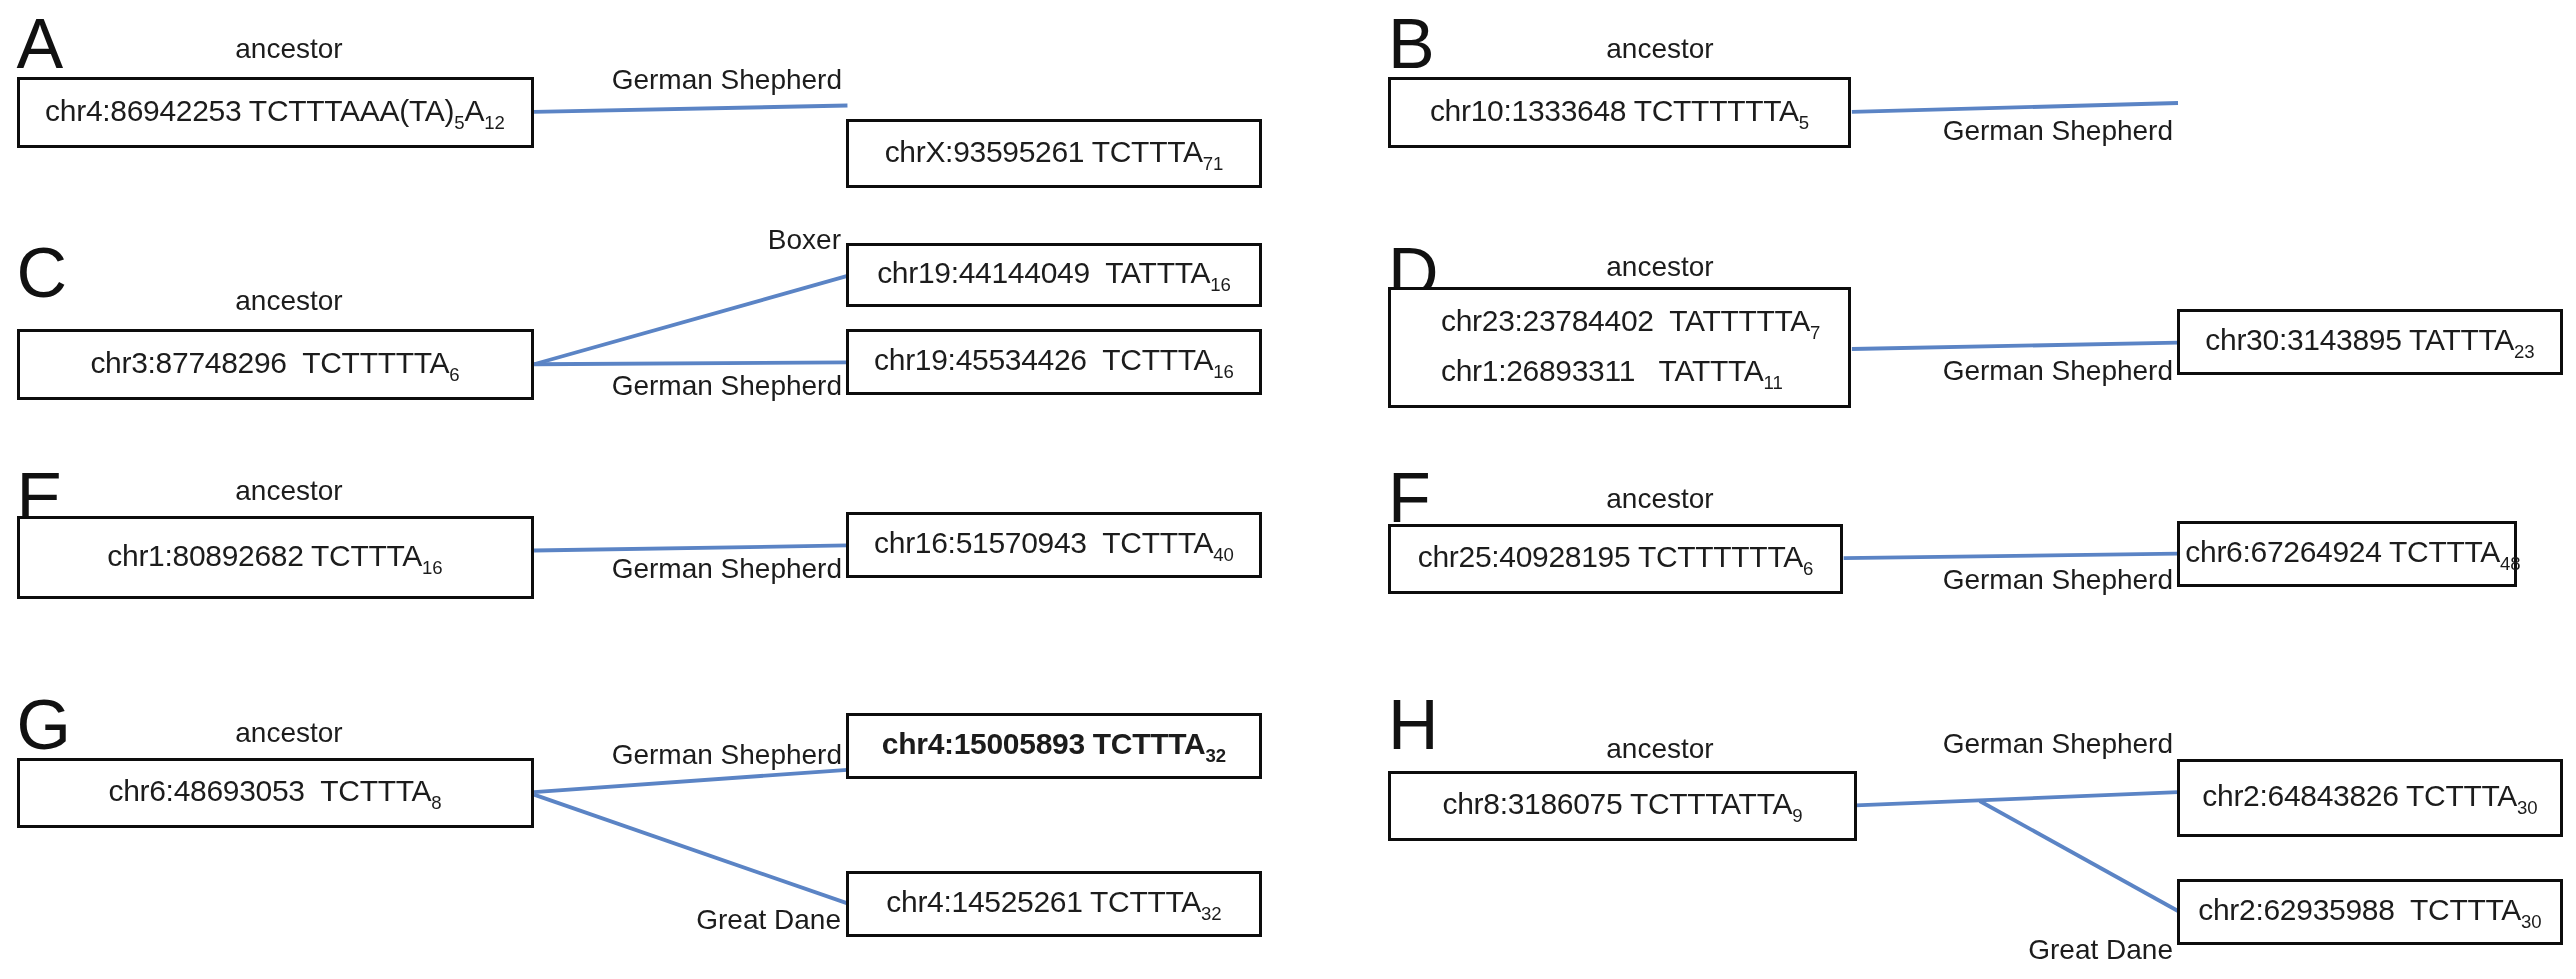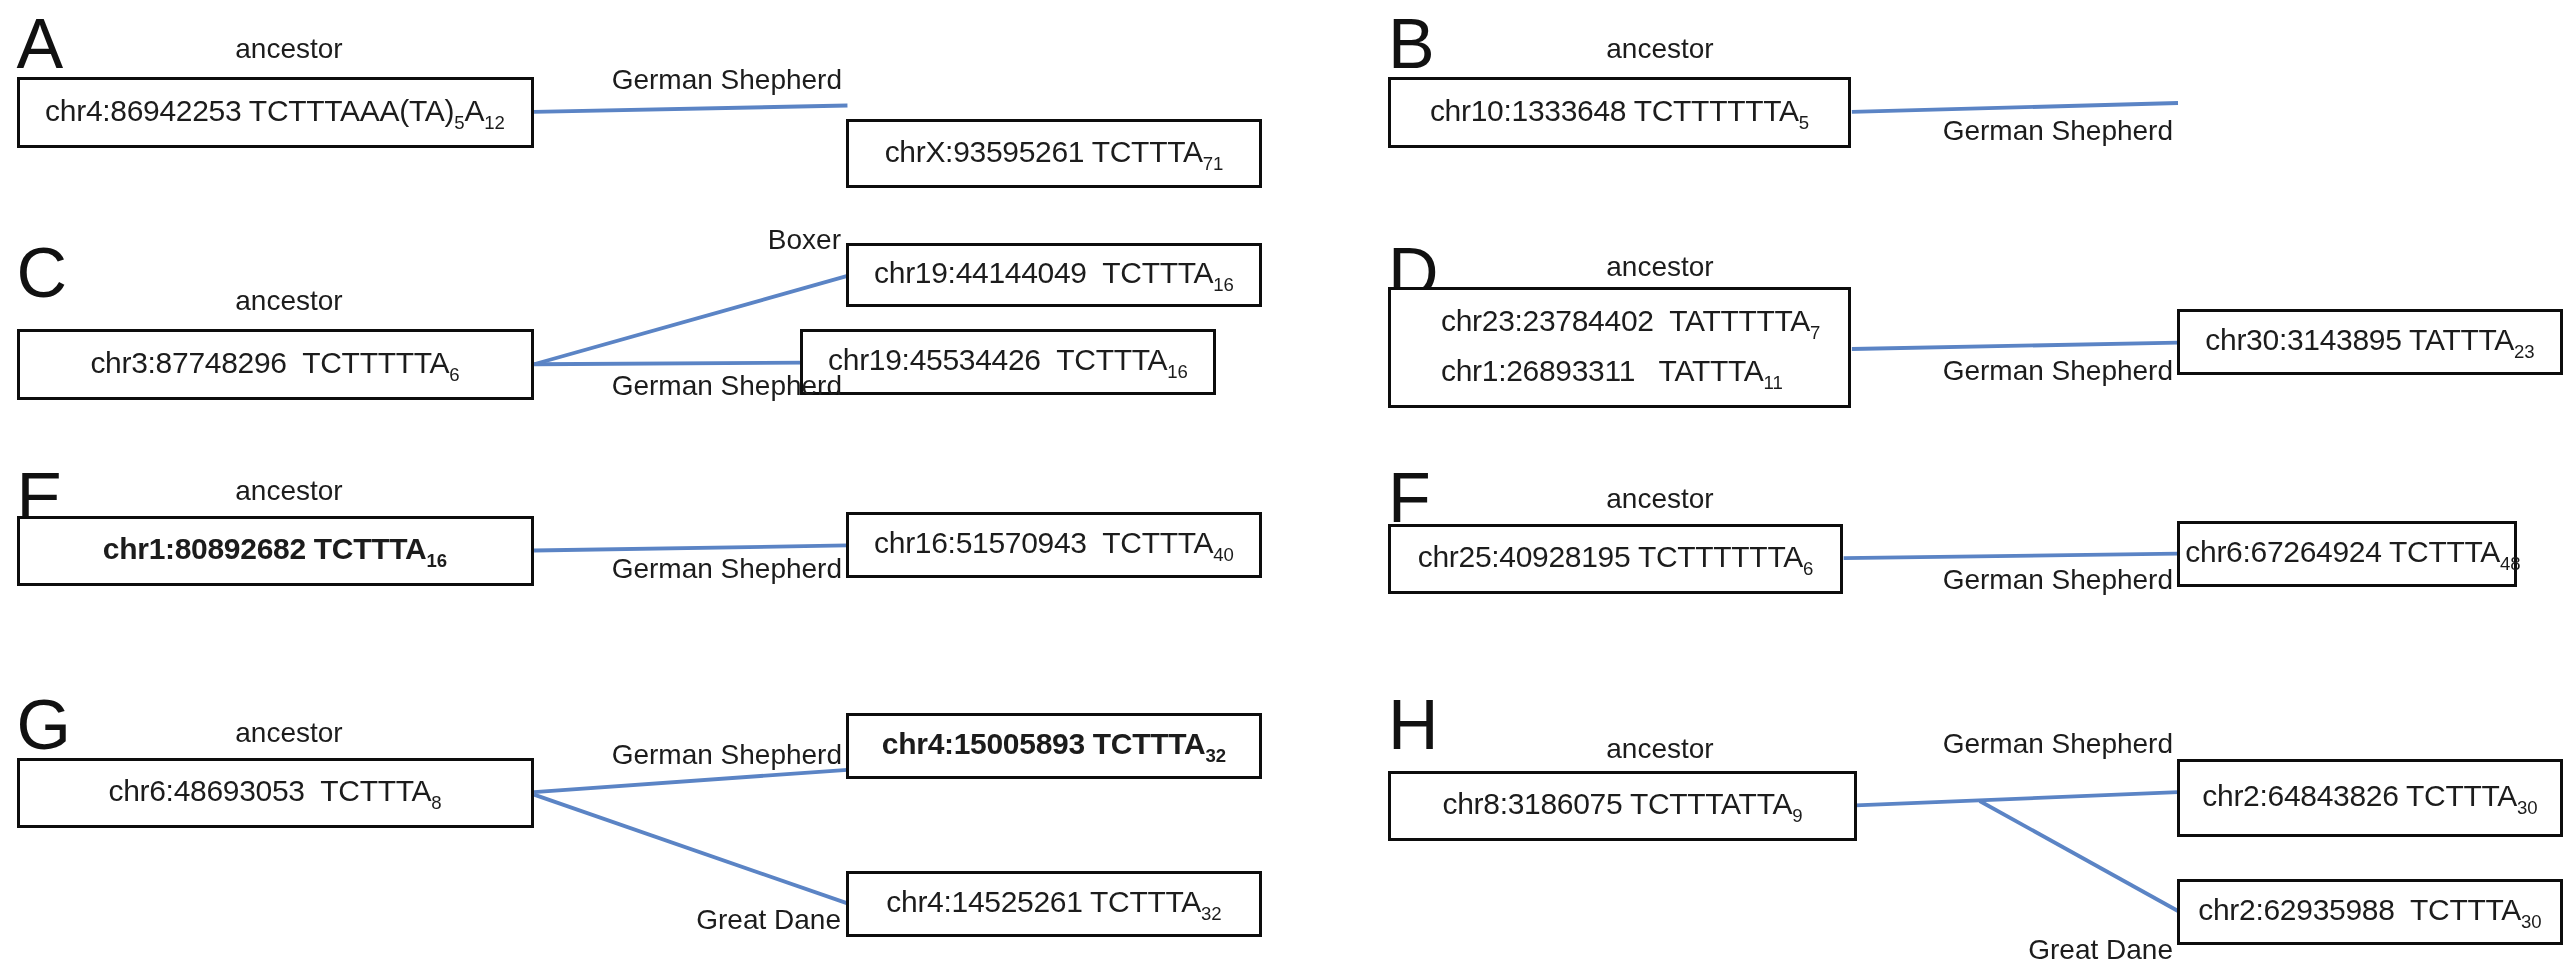--- a/index.html
+++ b/index.html
@@ -84,43 +84,43 @@
       <div class="breed-label" style="left: 1861px; top: 116px; width: 312px;">German Shepherd</div>
     </div>
     <div class="panel">
       <div class="panel-letter" style="left: 16.5px; top: 238px;">C</div>
       <div class="caption" style="left: 162px; top: 286px;">ancestor</div>
       <div class="nodebox" style="left: 16.5px; top: 329px; width: 517px; height: 71px;">
         <div class="seq-line"><span class="seq-text">chr3:87748296  TCTTTTTA</span><span class="seq-sub">6</span></div>
       </div>
       <div class="breed-label" style="left: 650px; top: 225px; width: 191px;">Boxer</div>
       <div class="nodebox" style="left: 846px; top: 243px; width: 416px; height: 64px;">
-        <div class="seq-line"><span class="seq-text">chr19:44144049  TCTTTA</span><span class="seq-sub">16</span></div>
+        <div class="seq-line"><span class="seq-text">chr19:44144049  TATTTA</span><span class="seq-sub">16</span></div>
       </div>
       <div class="breed-label" style="left: 536px; top: 371px; width: 306px;">German Shepherd</div>
-      <div class="nodebox" style="left: 800px; top: 329px; width: 416px; height: 66px;">
+      <div class="nodebox" style="left: 846px; top: 329px; width: 416px; height: 66px;">
         <div class="seq-line"><span class="seq-text">chr19:45534426  TCTTTA</span><span class="seq-sub">16</span></div>
       </div>
     </div>
     <div class="panel">
       <div class="panel-letter" style="left: 1388px; top: 238px;">D</div>
       <div class="caption" style="left: 1533px; top: 252px;">ancestor</div>
       <div class="nodebox leftalign" style="left: 1388px; top: 287px; width: 463px; height: 121px;">
         <div class="seq-line"><span class="seq-text">chr23:23784402  TATTTTTA</span><span class="seq-sub">7</span></div>
         <div class="seq-line"><span class="seq-text">chr1:26893311   TATTTA</span><span class="seq-sub">11</span></div>
       </div>
       <div class="breed-label" style="left: 1861px; top: 356px; width: 312px;">German Shepherd</div>
       <div class="nodebox" style="left: 2177px; top: 309px; width: 386px; height: 66px;">
         <div class="seq-line"><span class="seq-text">chr30:3143895 TATTTA</span><span class="seq-sub">23</span></div>
       </div>
     </div>
     <div class="panel">
       <div class="panel-letter" style="left: 16.5px; top: 463px;">E</div>
       <div class="caption" style="left: 162px; top: 476px;">ancestor</div>
-      <div class="nodebox" style="left: 16.5px; top: 516px; width: 517px; height: 70px; font-weight: bold;">
+      <div class="nodebox" style="left: 16.5px; top: 516px; width: 517px; height: 83px;">
         <div class="seq-line"><span class="seq-text">chr1:80892682 TCTTTA</span><span class="seq-sub">16</span></div>
       </div>
       <div class="breed-label" style="left: 536px; top: 554px; width: 306px;">German Shepherd</div>
       <div class="nodebox" style="left: 846px; top: 512px; width: 416px; height: 66px;">
         <div class="seq-line"><span class="seq-text">chr16:51570943  TCTTTA</span><span class="seq-sub">40</span></div>
       </div>
     </div>
     <div class="panel">
       <div class="panel-letter" style="left: 1388px; top: 463px;">F</div>
       <div class="caption" style="left: 1533px; top: 484px;">ancestor</div>

